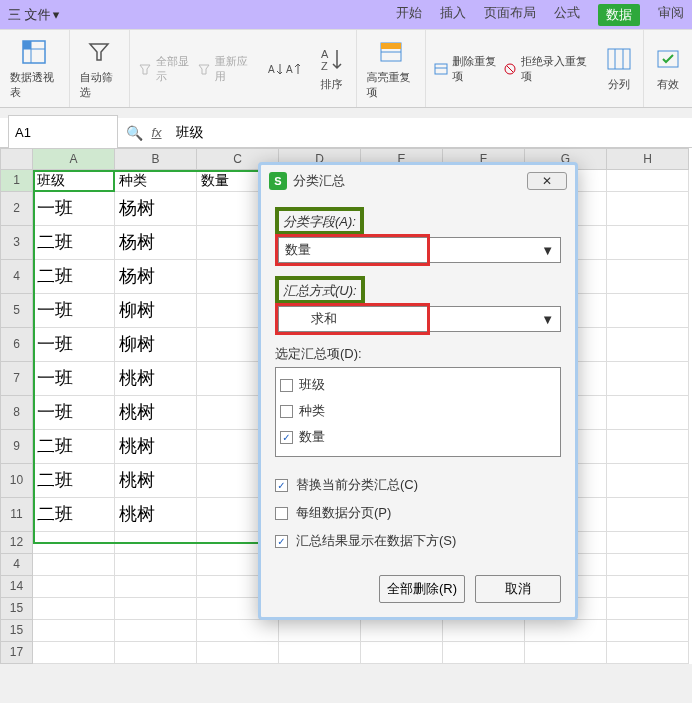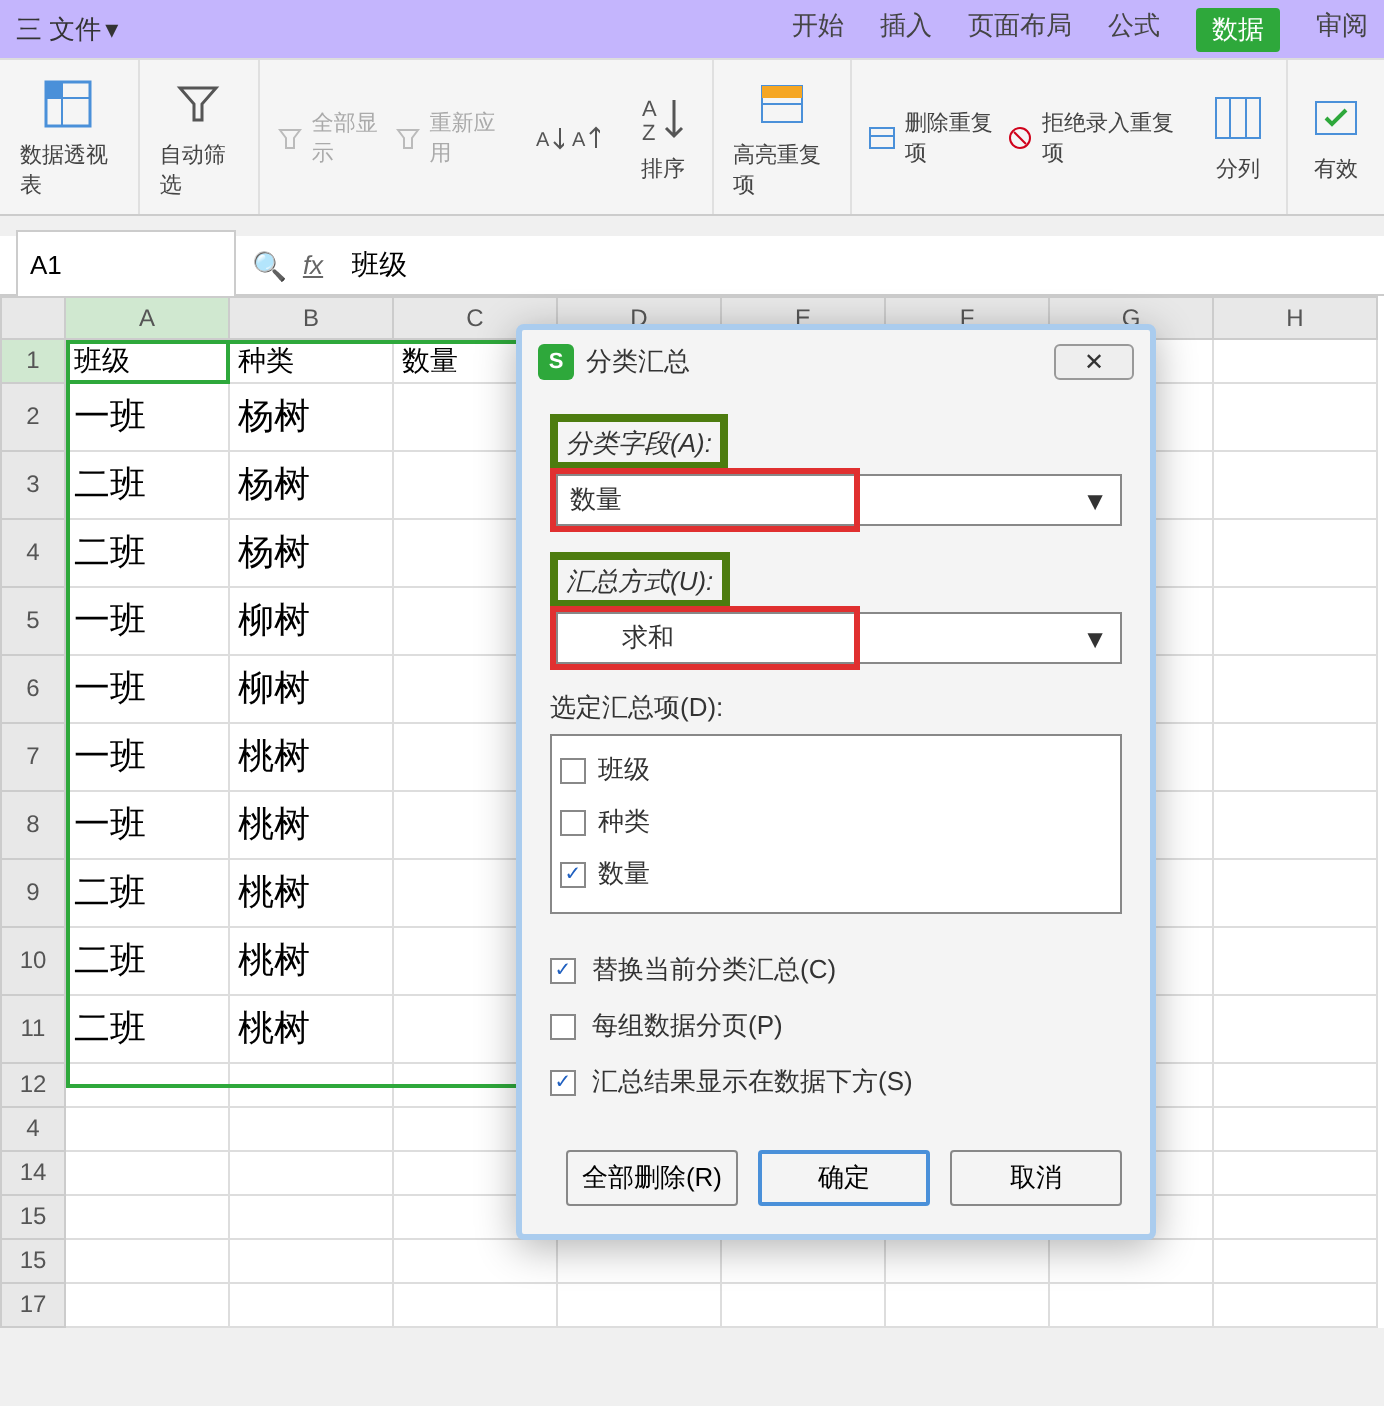--- a/index.html
+++ b/index.html
@@ -477,20 +477,17 @@
       <div class="opt">
         <span class="chk">✓</span>
         <span>汇总结果显示在数据下方(S)</span>
       </div>
     </div>
   </div>
   <div class="dialog-buttons">
     <div class="btn">
         <span>全部删除(R)</span>
       </div>
-    <div class="btn primary">
-        <span>确定</span>
-      </div>
     <div class="btn">
         <span>取消</span>
       </div>
   </div>
 </div>
 
 </body></html>

